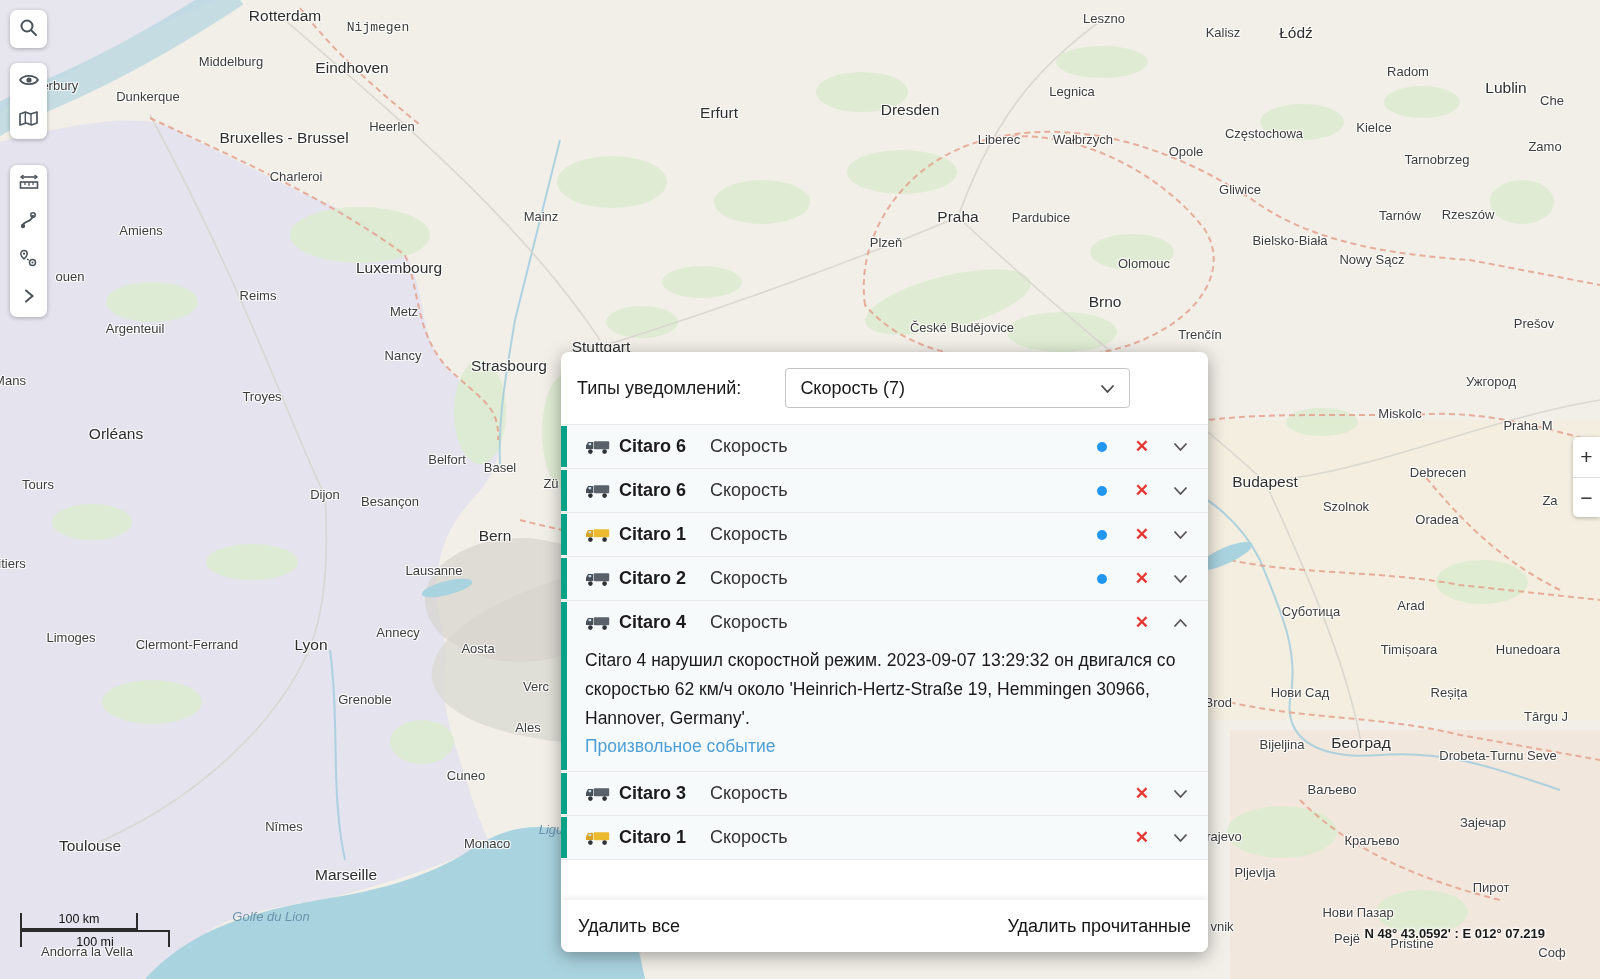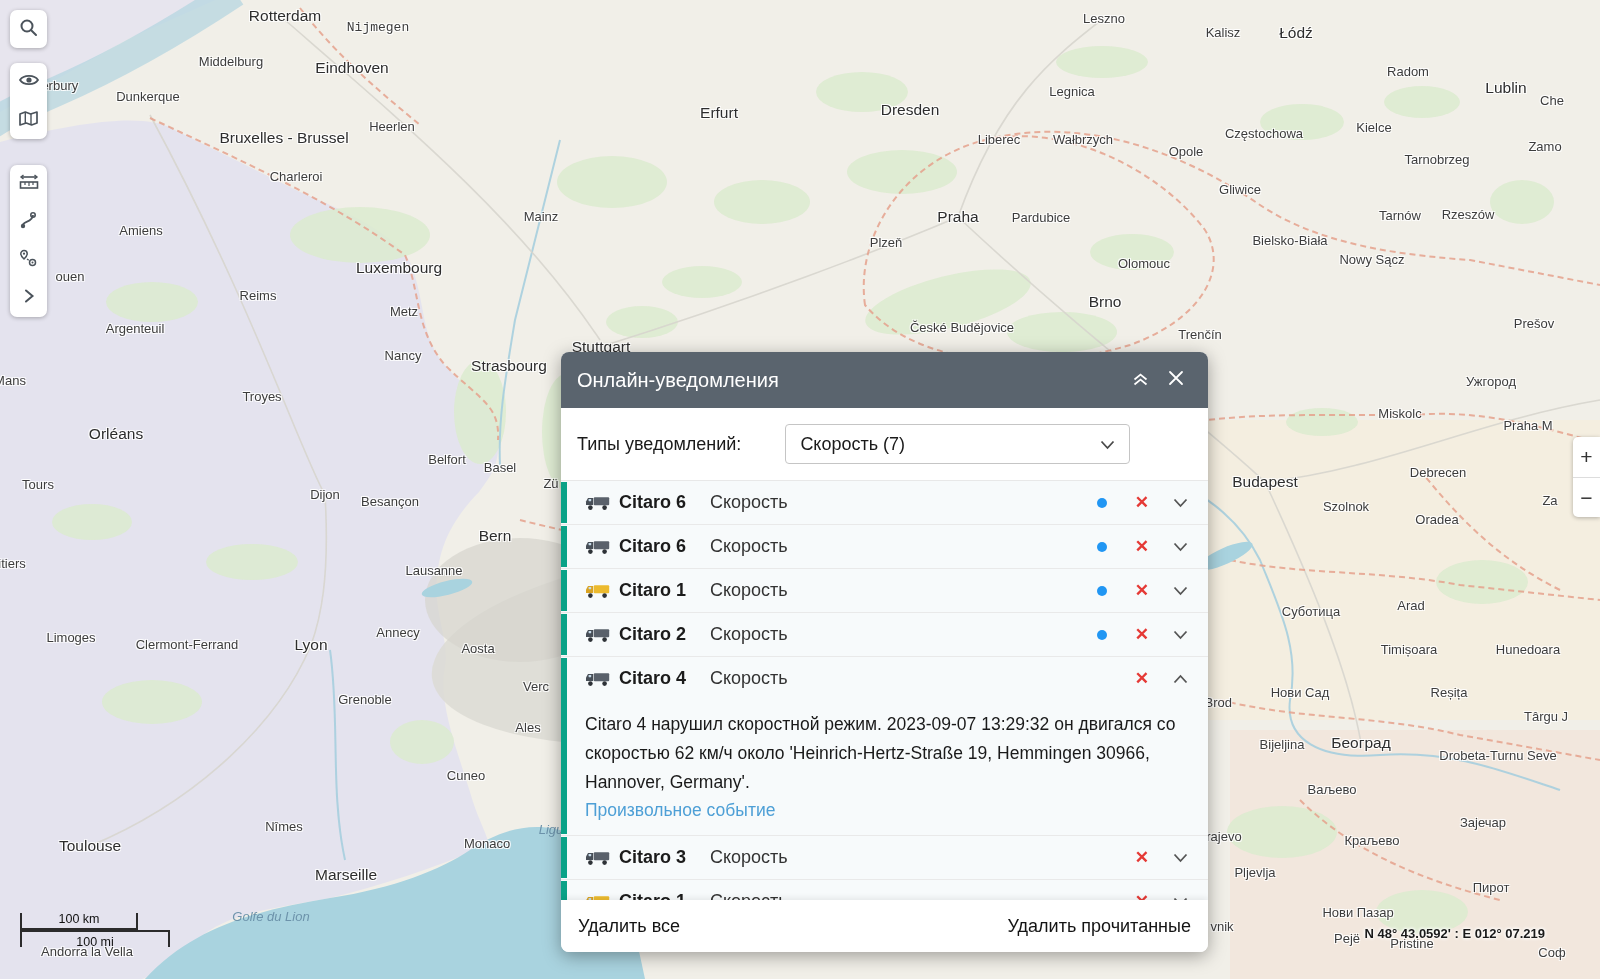--- a/index.html
+++ b/index.html
@@ -63,21 +63,21 @@
   .vicon { width:27px; display:flex; align-items:center; }
   .uname { font-size:18px; font-weight:700; color:#1b1b1b; margin-left:7px; width:91px; }
   .ntype { font-size:18px; color:#333; }
   .spacer { flex:1; }
   .dot { width:10px; height:10px; border-radius:50%; background:var(--unread-blue,#2196f3);
     margin-right:28px; flex:0 0 auto; }
   .del { color:var(--delete-red,#e53935); font-size:17px; font-weight:700; cursor:pointer;
     margin-right:24px; line-height:1; }
   .chev { cursor:pointer; display:flex; align-items:center; }
   .nrow.expanded .chev svg { transform:rotate(180deg); }
-  .rbody { padding:2px 24px 14px 24px;margin-top:8px; }
+  .rbody { padding:2px 24px 14px 24px; }
   .msg { width:618px; font-size:17.5px; line-height:29px; color:#1a1a1a; }
   .evlink { display:inline-block; margin-top:3px; font-size:17.5px;
     color:var(--link-blue,#4d9fd6); cursor:pointer; text-decoration:none; }
   .p-footer { height:52px; flex:0 0 auto; background:#fff; display:flex; align-items:center;
     justify-content:space-between; padding:0 17px; box-shadow:0 -2px 6px rgba(0,0,0,.08);
     position:relative; z-index:2; }
   .f-btn { font-size:18px; color:#141414; cursor:pointer; }
 </style>
 </head>
 <body>
@@ -344,37 +344,20 @@
   <div class="zbtn">−</div>
 </div>
 
 <div id="scale">
   <div class="km">100 km</div>
   <div class="mi">100 mi</div>
 </div>
 <div id="coords">N 48° 43.0592' : E 012° 07.219</div>
 
 <div id="panel">
-  <div class="p-header">
-    <div class="p-title">Онлайн-уведомления</div>
-    <div class="hbtn">
-      <span>
-        <svg width="17" height="16" viewBox="0 0 16 16">
-            <path d="M2,9.5 L8,4.5 L14,9.5 M2,14.5 L8,9.5 L14,14.5" fill="none" stroke="#fff" stroke-width="1.7"></path>
-          </svg>
-      </span>
-    </div>
-    <div class="hbtn">
-      <span>
-        <svg width="16" height="16" viewBox="0 0 16 16">
-            <path d="M2,2 L14,14 M14,2 L2,14" stroke="#fff" stroke-width="1.8" stroke-linecap="round"></path>
-          </svg>
-      </span>
-    </div>
-  </div>
 
   <div class="p-filter">
     <span class="f-label">Типы уведомлений:</span>
     <div class="f-select">
       <span>Скорость (7)</span>
       <span>
         <svg width="15" height="10" viewBox="0 0 15 10">
             <path d="M1.5,1.5 L7.5,8 L13.5,1.5" fill="none" stroke="#4a4a4a" stroke-width="1.8"></path>
           </svg>
       </span>

